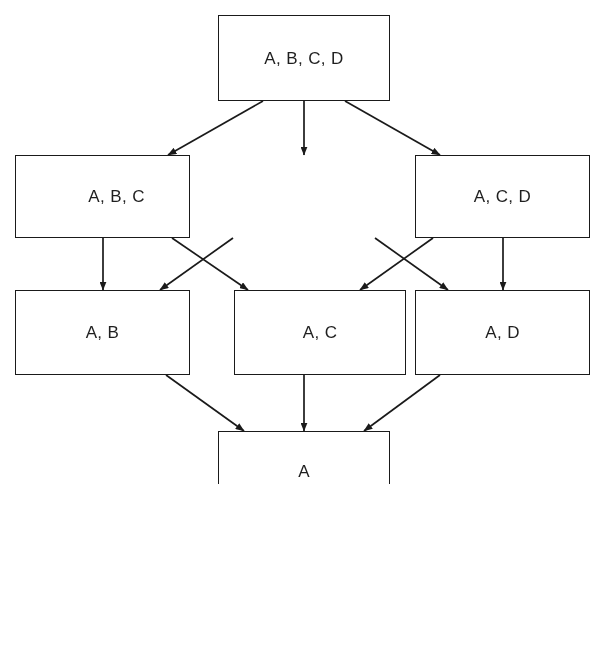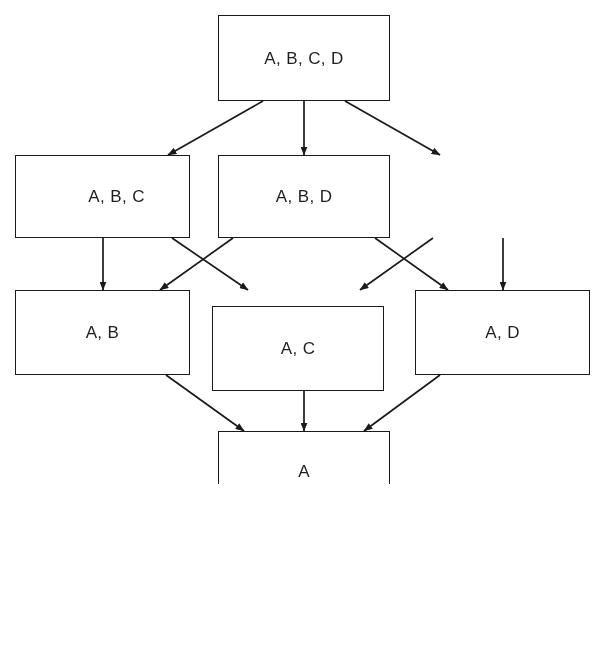--- a/index.html
+++ b/index.html
@@ -79,30 +79,30 @@
   </svg>
 
   <div class="node" style="left:218px;top:15px;width:172px;height:86px;">
     <span class="node-label">A, B, C, D</span>
   </div>
 
   <div class="node" style="left:15px;top:155px;width:175px;height:83px;padding-left:28px;">
     <span class="node-label">A, B, C</span>
   </div>
 
-  <div class="node" style="left:218px;top:155px;width:172px;height:83px;">
-    <span class="node-label">A, B, D</span>
+
+  <div class="node" style="left:415px;top:155px;width:175px;height:83px;">
+    <span class="node-label">A, C, D</span>
   </div>
-
 
   <div class="node" style="left:15px;top:290px;width:175px;height:85px;">
     <span class="node-label">A, B</span>
   </div>
 
-  <div class="node" style="left:212px;top:290px;width:172px;height:85px;margin-top:16px;">
+  <div class="node" style="left:234px;top:290px;width:172px;height:85px;">
     <span class="node-label">A, C</span>
   </div>
 
   <div class="node" style="left:415px;top:290px;width:175px;height:85px;align-items:center;">
     <span class="node-label">A, D</span>
   </div>
 
   <div class="node" style="left:218px;top:431px;width:172px;height:81px;">
     <span class="node-label">A</span>
   </div>

